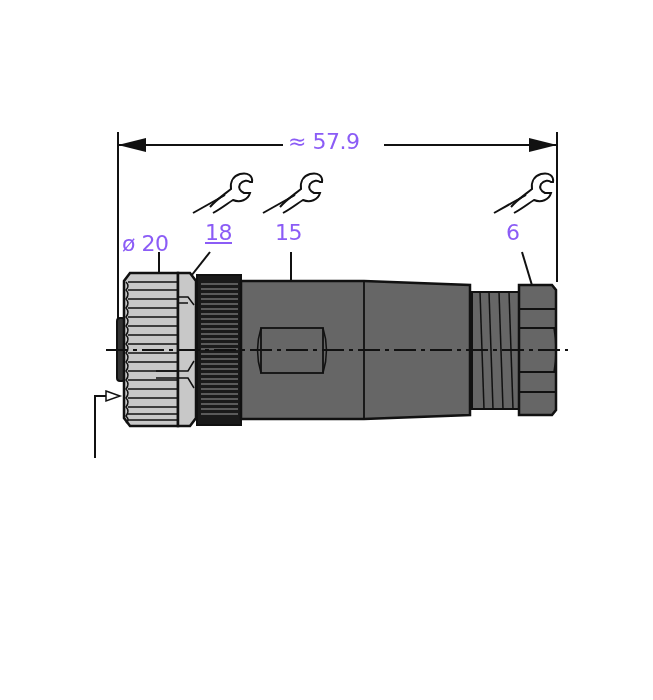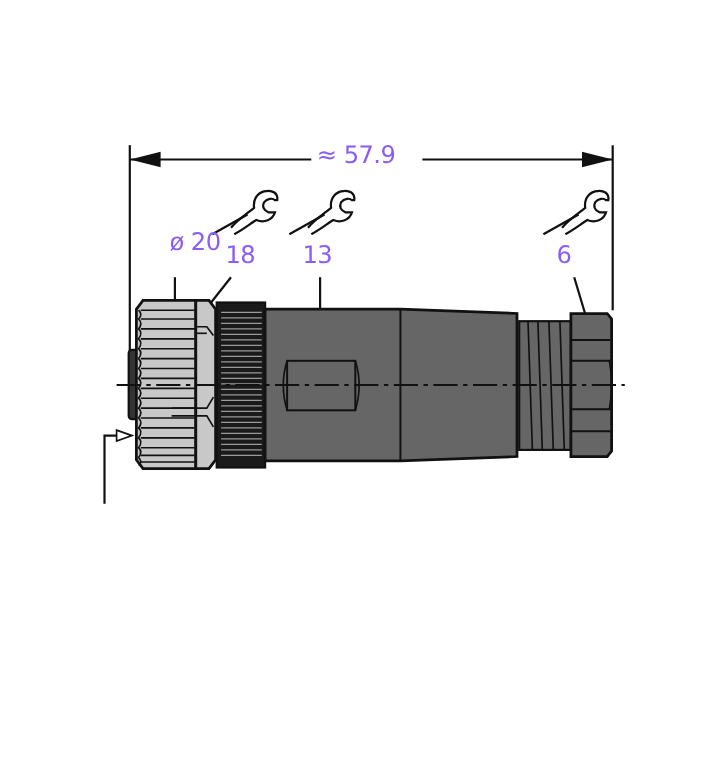--- a/index.html
+++ b/index.html
@@ -152,17 +152,17 @@
         <line x1="519" y1="372" x2="555" y2="372"></line>
         <line x1="519" y1="392" x2="555" y2="392"></line>
       </g>
       <path d="M554,328 Q558,350 554,372" fill="none" stroke="#111" stroke-width="1.5"></path>
     </g>
 
     <line x1="106" y1="350" x2="568" y2="350" stroke="#111" stroke-width="1.8" stroke-dasharray="22,5,4,5"></line>
   </svg>
 
   <span class="lbl" style="left:288px; top:131px;">≈ 57.9</span>
-  <span class="lbl" style="left:122px; top:210px;margin-left:32px;">ø 20</span>
-  <span class="lbl" style="left:205px; top:222px;">18</span>
-  <span class="lbl" style="left:275px; top:222px;">13</span>
+  <span class="lbl" style="left:122px; top:233px;">ø 20</span>
+  <span class="lbl" style="left:205px; top:222px;text-decoration:underline;">18</span>
+  <span class="lbl" style="left:275px; top:222px;">15</span>
   <span class="lbl" style="left:506px; top:222px;">6</span>
 </div>
 
 </body></html>

